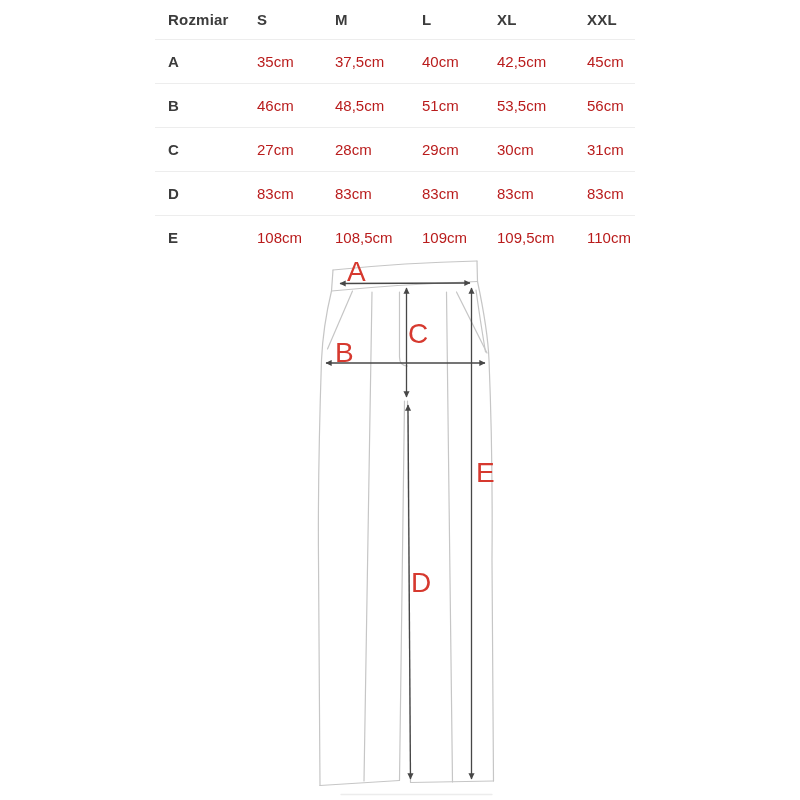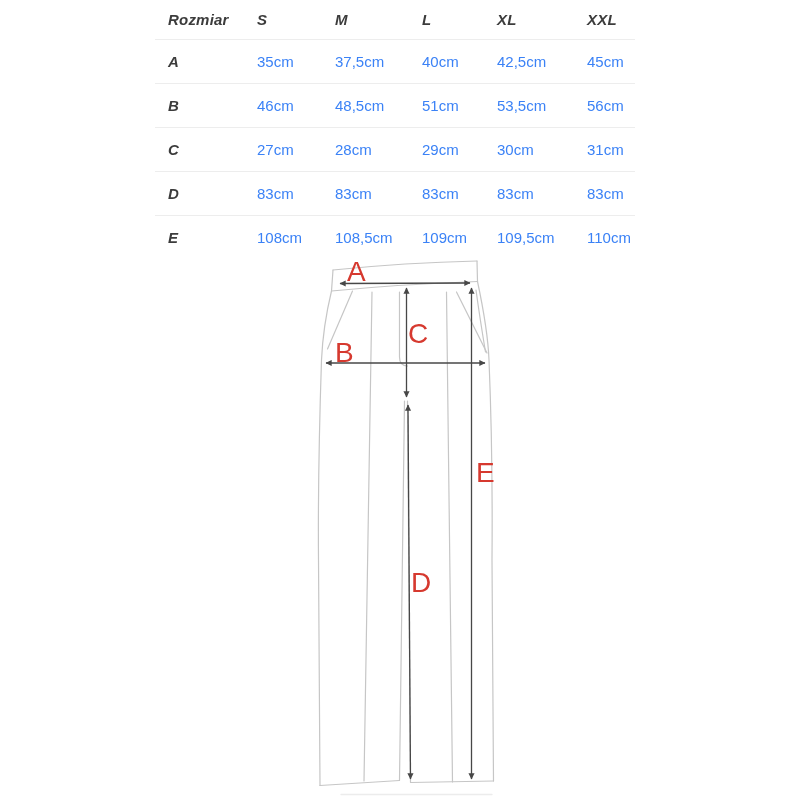--- a/index.html
+++ b/index.html
@@ -28,29 +28,28 @@
   .t-row {
     display: grid;
     grid-template-columns: 102px 78px 87px 75px 90px 48px;
     align-items: center;
     height: 43px;
   }
   .t-row.head { height: 39px; }
   .t-row.with-sep { border-bottom: 1px solid #ededed; }
   .cell {
     font-size: 15px;
-    color: #3b82f6;
+    color: #b91c1c;
     text-align: left;
     white-space: nowrap;
   }
   .cell.hd {
     font-weight: bold;
     color: #3c3c3c;
     letter-spacing: 0.2px;
-    font-style: italic;
   }
   .cell.first { padding-left: 13px; }
   
   .diagram-svg {
     position: absolute;
     left: 0;
     top: 0;
     width: 800px;
     height: 800px;
   }

